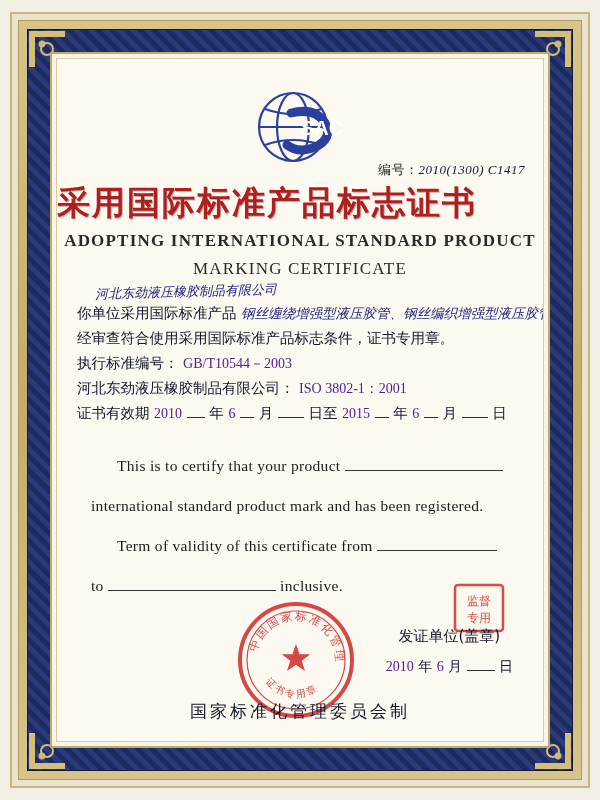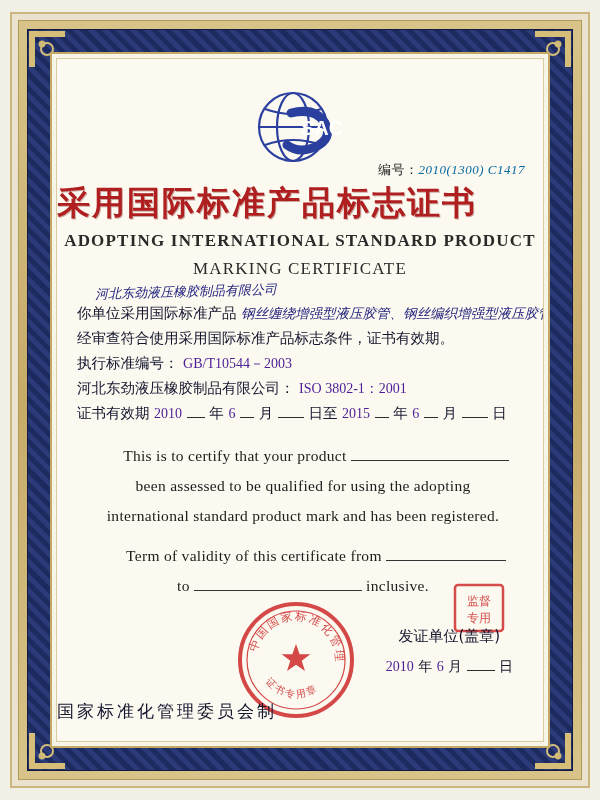--- a/index.html
+++ b/index.html
@@ -100,21 +100,21 @@
     position: absolute;
     right: 18px;
     top: 102px;
     font-size: 13px;
     color: #1a1a1a;
     letter-spacing: .5px;
     white-space: nowrap;
   }
   .serial .num {
     font-family: "Liberation Serif", serif;
-    color: #0369a1;
+    color: #0f172a;
     font-style: italic;
     font-size: 13px;
   }
 
   
   .title-cn {
     position: absolute;
     top: 122px;
     left: 0; right: 0;
     font-family: "DejaVu Sans", sans-serif;
@@ -184,21 +184,21 @@
     position: absolute;
     left: 24px;
     right: 18px;
     top: 382px;
     font-family: "Liberation Serif", serif;
     font-size: 15.5px;
     color: #1c1c1c;
     line-height: 30px;
     letter-spacing: .3px;
   }
-  .en-body p { margin: 0; text-align: center; }
+  .en-body p { margin: 10px; }
   .indent { text-indent: 26px; }
   .line-fill {
     display: inline-block;
     border-bottom: 1px solid #333;
     height: 14px;
   }
 
   
   .seal {
     position: absolute;
@@ -229,20 +229,21 @@
   }
   .issuer .date-line {
     font-size: 14px;
   }
   .issuer .date-line .hw { font-size: 14px; }
 
   .footer-cn {
     position: absolute;
     left: 0; right: 0;
     bottom: 18px;
+    text-align: center;
     font-family: "DejaVu Sans", sans-serif;
     font-size: 17px;
     letter-spacing: 3px;
     color: #15152e;
   }
 </style>
 </head>
 <body>
 
 <div class="page">
@@ -306,21 +307,21 @@
 
       <div class="cn-line">
         <span class="fill-unit">河北东劲液压橡胶制品有限公司</span>
       </div>
 
       <div class="cn-line" style="margin-top:2px">
         <span>你单位采用国际标准产品</span>
         <span class="hand">钢丝缠绕增强型液压胶管、钢丝编织增强型液压胶管</span>
       </div>
 
-      <div class="cn-line">经审查符合使用采用国际标准产品标志条件，证书有效期。</div>
+      <div class="cn-line">经审查符合使用采用国际标准产品标志条件，证书专用章。</div>
 
       <div class="cn-line">
         <span>执行标准编号：</span>
         <span class="hw">GB/T10544－2003</span>
       </div>
 
       <div class="cn-line">
         <span>河北东劲液压橡胶制品有限公司：</span>
         <span class="hw">ISO 3802-1：2001</span>
       </div>
@@ -344,21 +345,20 @@
         <span class="u-line" style="width:26px"></span>
         <span>日</span>
       </div>
     </div>
 
     <div class="en-body">
       <p class="indent">
         <span>This is to certify that your product</span>
         <span class="line-fill" style="width:158px"></span>
       </p>
-      <p>been assessed to be qualified for using the adopting</p>
       <p>international standard product mark and has been registered.</p>
       <p class="indent" style="margin-top:10px">
         <span>Term of validity of this certificate from</span>
         <span class="line-fill" style="width:120px"></span>
       </p>
       <p>
         <span>to</span>
         <span class="line-fill" style="width:168px"></span>
         <span>inclusive.</span>
       </p>

